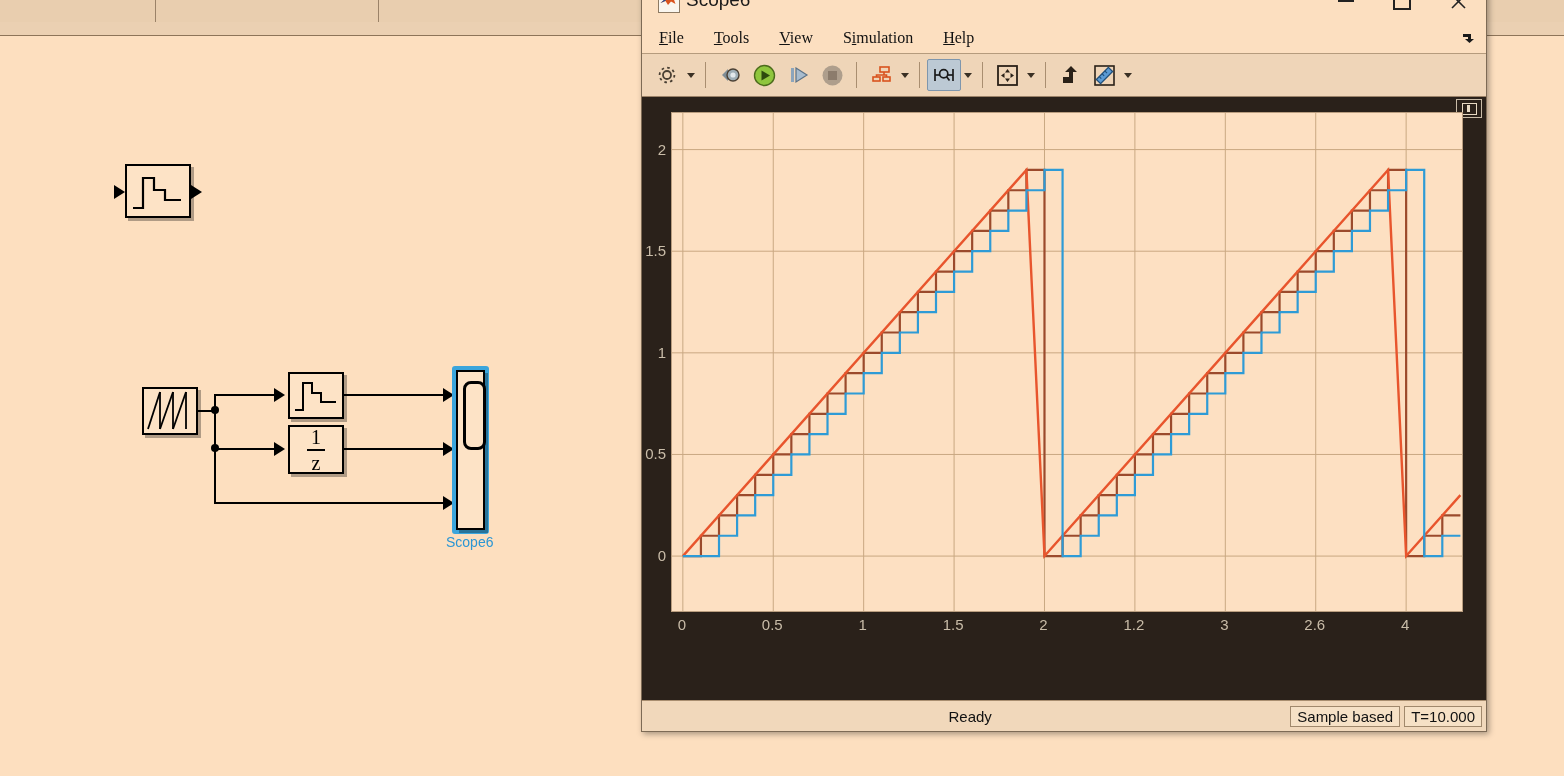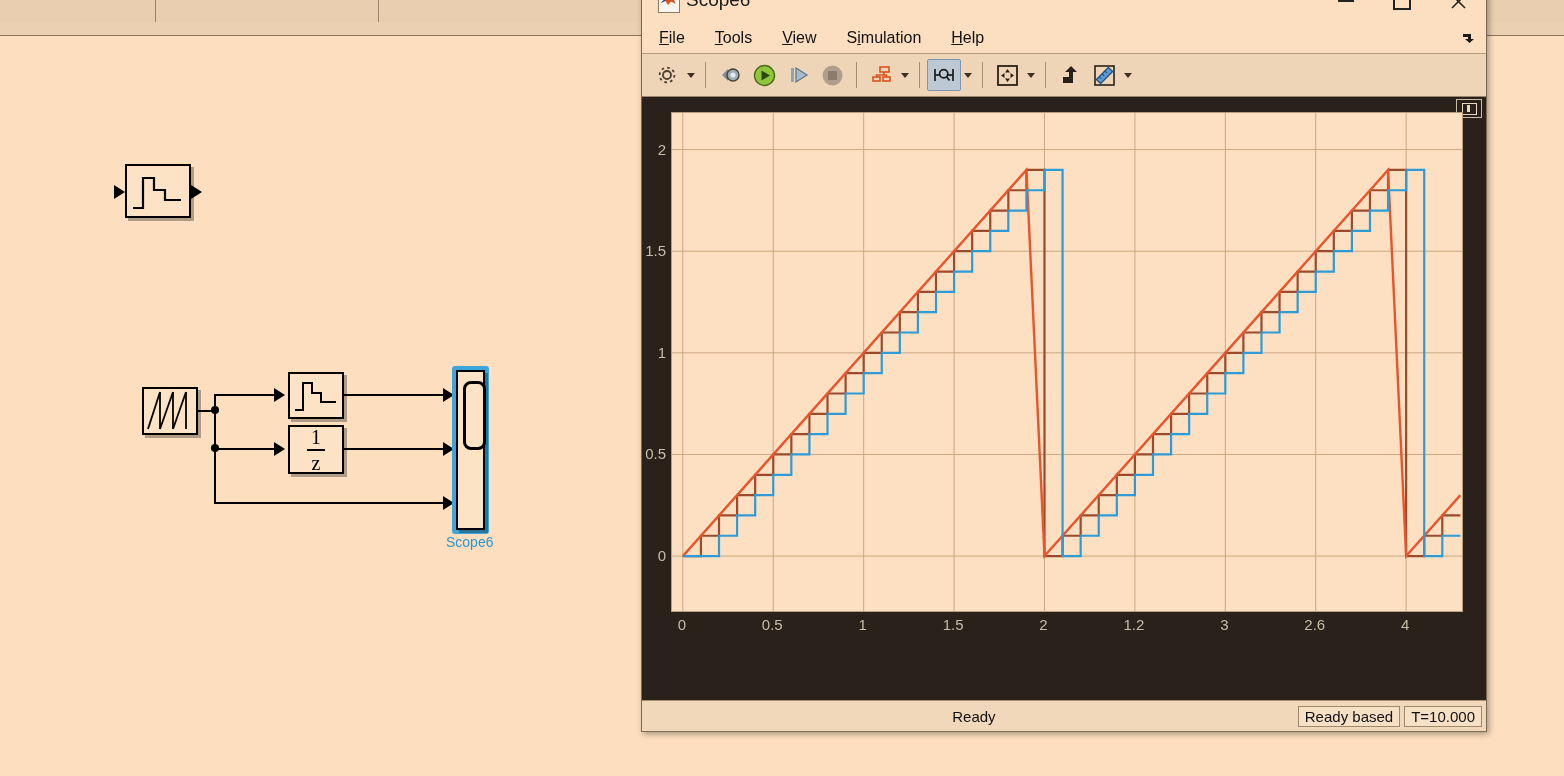--- a/index.html
+++ b/index.html
@@ -44,21 +44,21 @@
   .title-icon{position:absolute;left:16px;top:12px;width:20px;height:20px;
       border:1px solid #8d7a63;background:#FAF6EF;}
   .title-text{position:absolute;left:44px;top:10px;font-size:19px;color:#1a1a1a;}
   .win-btns{position:absolute;right:0;top:0;height:44px;display:flex;align-items:center;}
   .win-btn{width:56px;height:44px;display:flex;align-items:center;justify-content:center;
       font-size:17px;color:#222;}
   .win-btn.min::after{content:"";display:block;width:16px;height:2px;background:#222;}
   .win-btn.max::after{content:"";display:block;width:14px;height:14px;border:2px solid #222;}
 
   .menubar{height:30px;flex:none;display:flex;align-items:center;padding-left:14px;
-     background:#FCDFC0;position:relative;border-bottom:1px solid #b59b7d;}
+     background:#FCDFC0;position:relative;border-bottom:1px solid #b59b7d;font-family:Liberation Serif, serif;}
   .menuitem{font-size:16px;color:#111;margin-right:24px;padding:2px 3px;white-space:nowrap;}
   .menuitem span.u{text-decoration:underline;}
   .menu-more{position:absolute;right:10px;top:8px;font-size:14px;color:#111;}
 
   .toolbar{height:42px;flex:none;display:flex;align-items:center;padding-left:8px;
      background:#EFD5B8;border-bottom:1px solid #9b8268;}
   .tb-sep{width:1px;height:26px;background:#a98e70;margin:0 7px;}
   .tb-btn{width:32px;height:30px;display:flex;align-items:center;justify-content:center;
      border:1px solid transparent;border-radius:2px;}
   .tb-btn.active{background:#BCC9D4;border:1px solid #7e96ad;}
@@ -326,16 +326,16 @@
           <div class="xlab" style="left: 462.904px;">1.2</div>
           <div class="xlab" style="left: 553.315px;">3</div>
           <div class="xlab" style="left: 643.726px;">2.6</div>
           <div class="xlab" style="left: 734.137px;">4</div>
         </div>
     </div>
   </div>
 
   <div class="statusbar">
     <div class="status-text">Ready</div>
-    <div class="status-panel">Ready based</div>
+    <div class="status-panel">Sample based</div>
     <div class="status-panel">T=10.000</div>
   </div>
 </div>
 
 </body></html>

